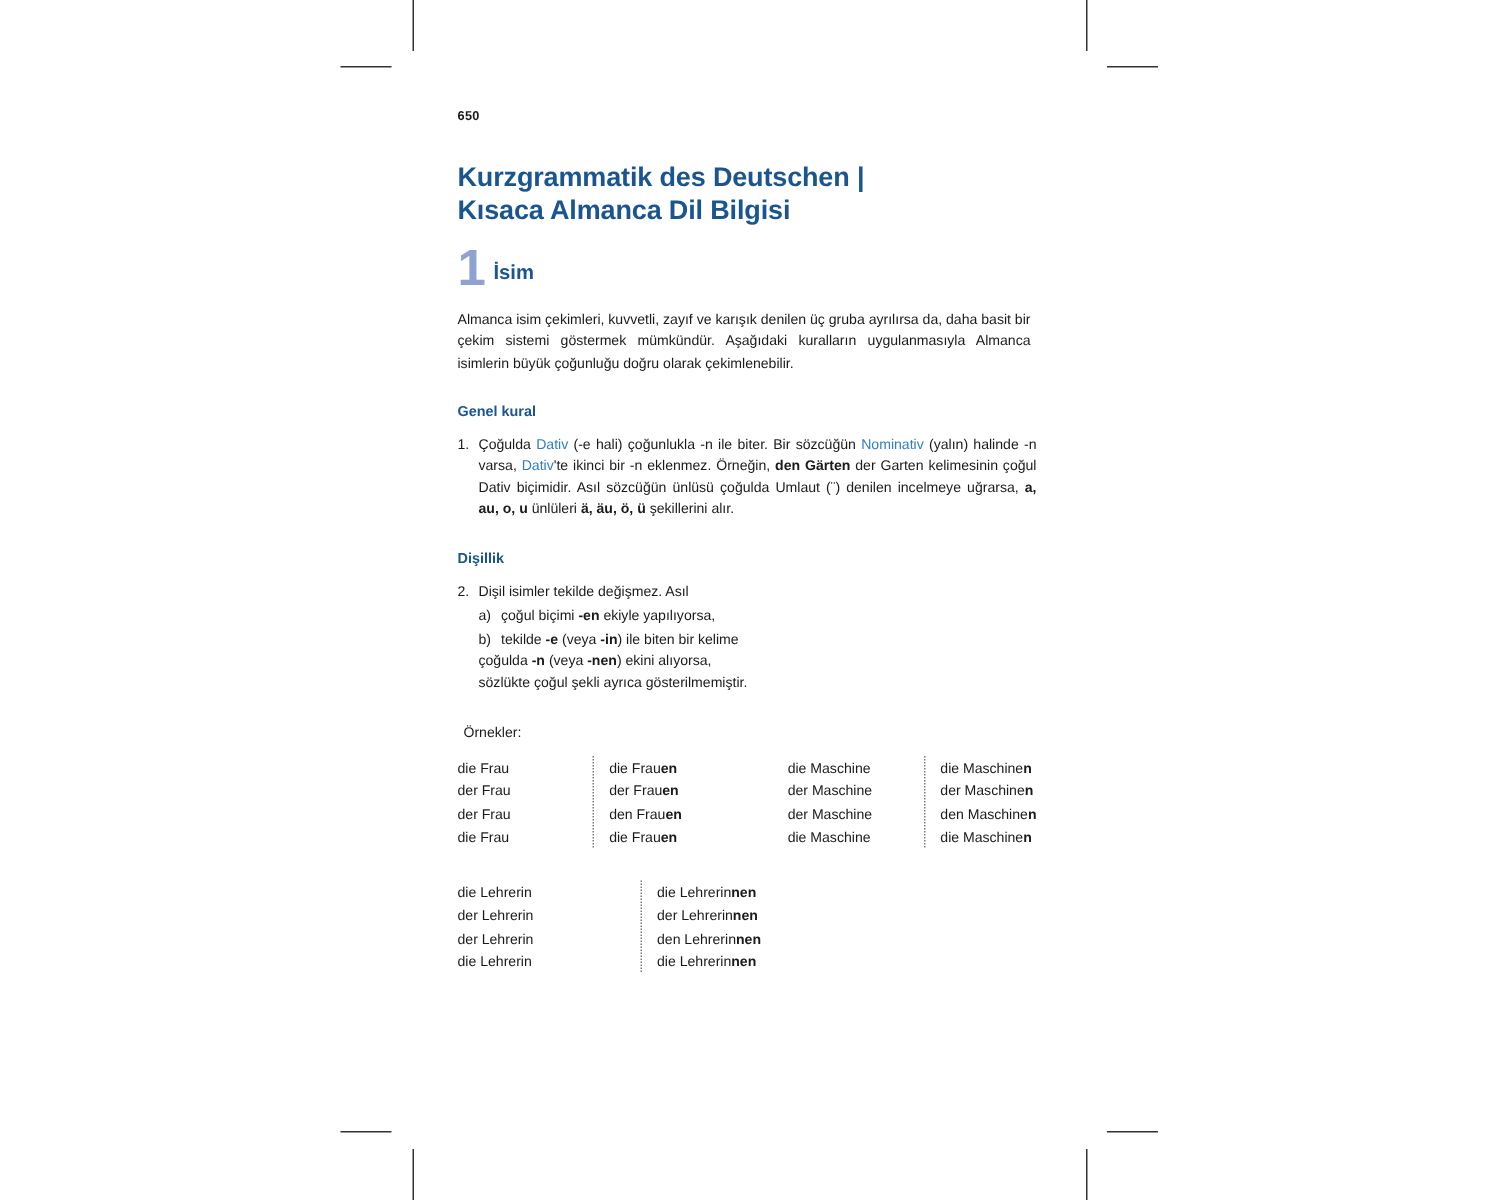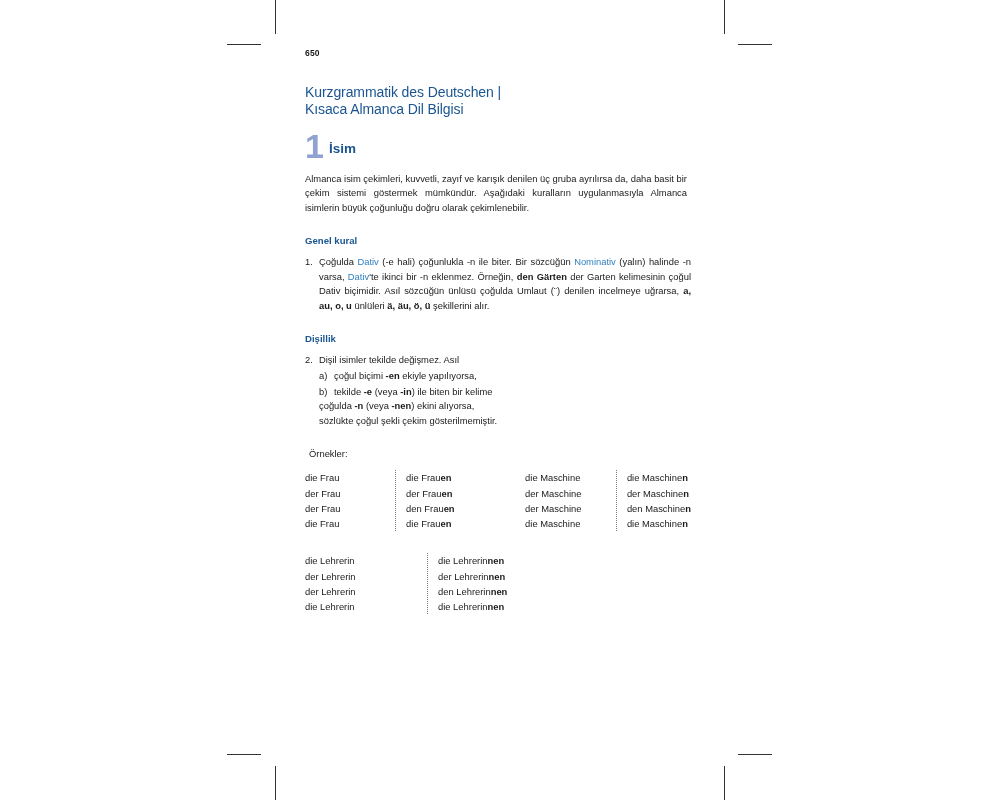--- a/index.html
+++ b/index.html
@@ -30,35 +30,35 @@
   #cm-tr-h { left: 738px; top: 44px; }
   #cm-bl-v { left: 275px; top: 766px; }
   #cm-bl-h { left: 227px; top: 754px; }
   #cm-br-v { left: 724px; top: 766px; }
   #cm-br-h { left: 738px; top: 754px; }
 
   
   #page {
     position: absolute;
     left: 305px;
-    top: 48px;
+    top: 72px;
     width: 386px;
   }
 
   #folio {
     font-size: 8.5px;
     font-weight: bold;
     color: #1a1a1a;
     letter-spacing: 0.2px;
     margin: 0 0 26px 0;
   }
 
   #chapter-title {
-    font-size: 14px;
-    font-weight: normal;
+    font-size: 18px;
+    font-weight: bold;
     color: #1a5591;
     line-height: 1.22;
     letter-spacing: -0.1px;
     margin: 0 0 14px 0;
   }
   #chapter-title .line { display: block; }
 
   
   #section-head {
     display: flex;
@@ -205,21 +205,21 @@
         <li>
           <span class="lbl">a)</span>
           <span class="txt"><span>çoğul biçimi </span><span class="bd">-en</span><span> ekiyle yapılıyorsa,</span></span>
         </li>
         <li>
           <span class="lbl">b)</span>
           <span class="txt"><span>tekilde </span><span class="bd">-e</span><span> (veya </span><span class="bd">-in</span><span>) ile biten bir kelime</span></span>
         </li>
       </ul>
       <div class="cont"><span>çoğulda </span><span class="bd">-n</span><span> (veya </span><span class="bd">-nen</span><span>) ekini alıyorsa,</span></div>
-      <div class="cont"><span>sözlükte çoğul şekli çekim gösterilmemiştir.</span></div>
+      <div class="cont"><span>sözlükte çoğul şekli ayrıca gösterilmemiştir.</span></div>
     </span>
   </div>
 
   <div class="examples-label">Örnekler:</div>
 
   <div class="decl-table" id="table-frau">
     <div class="decl-col first c1">
       <div class="cell"><span>die Frau</span></div>
       <div class="cell"><span>der Frau</span></div>
       <div class="cell"><span>der Frau</span></div>

